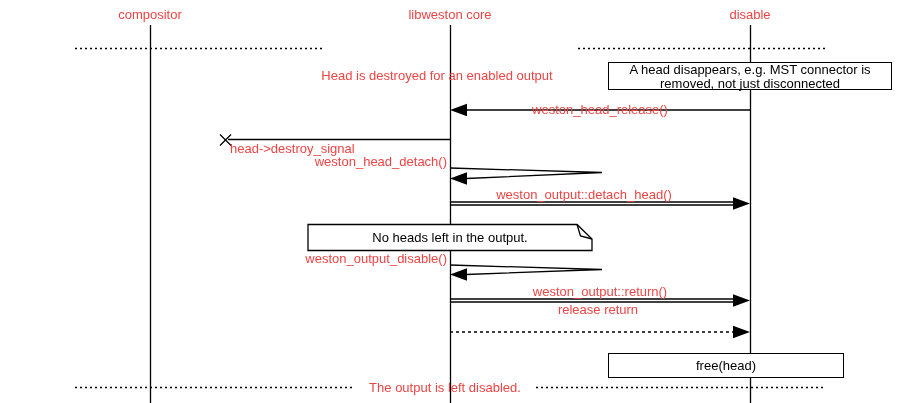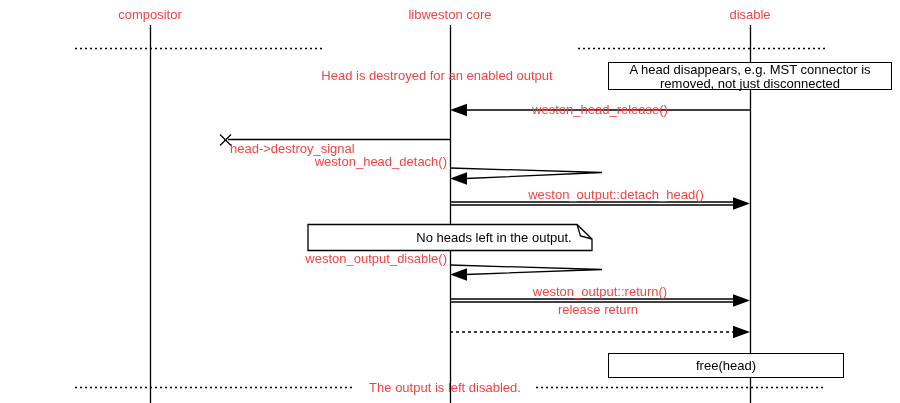--- a/index.html
+++ b/index.html
@@ -90,24 +90,24 @@
   <div class="lbl ctr" style="left:445px;top:380px;">The output is left disabled.</div>
 
   <div class="notebox" style="left:608px;top:62px;width:284px;height:28px;padding-top:0px;">
     <div>A head disappears, e.g. MST connector is</div>
     <div>removed, not just disconnected</div>
   </div>
 
   <div class="lbl ctr" style="left:600px;top:102px;">weston_head_release()</div>
   <div class="lbl" style="left:230px;top:125px;margin-top:16px;">head-&gt;destroy_signal</div>
   <div class="lbl ralign" style="right:453px;top:154px;">weston_head_detach()</div>
-  <div class="lbl ctr" style="left:616px;top:187px;">weston_output::detach_head()</div>
+  <div class="lbl ctr" style="left:584px;top:187px;">weston_output::detach_head()</div>
   <div class="lbl ralign" style="right:453px;top:251px;">weston_output_disable()</div>
   <div class="lbl ctr" style="left:600px;top:284px;">weston_output::return()</div>
   <div class="lbl ctr" style="left:598px;top:302px;">release return</div>
 
-  <div class="notetext" style="left:308px;top:230px;width:284px;padding-left:44px;">No heads left in the output.</div>
+  <div class="notetext" style="left:308px;top:230px;width:284px;">No heads left in the output.</div>
 
   <div class="plainbox" style="left:608px;top:353px;width:236px;height:25px;">
     <span>free(head)</span>
   </div>
 
 </div>
 
 </body></html>

